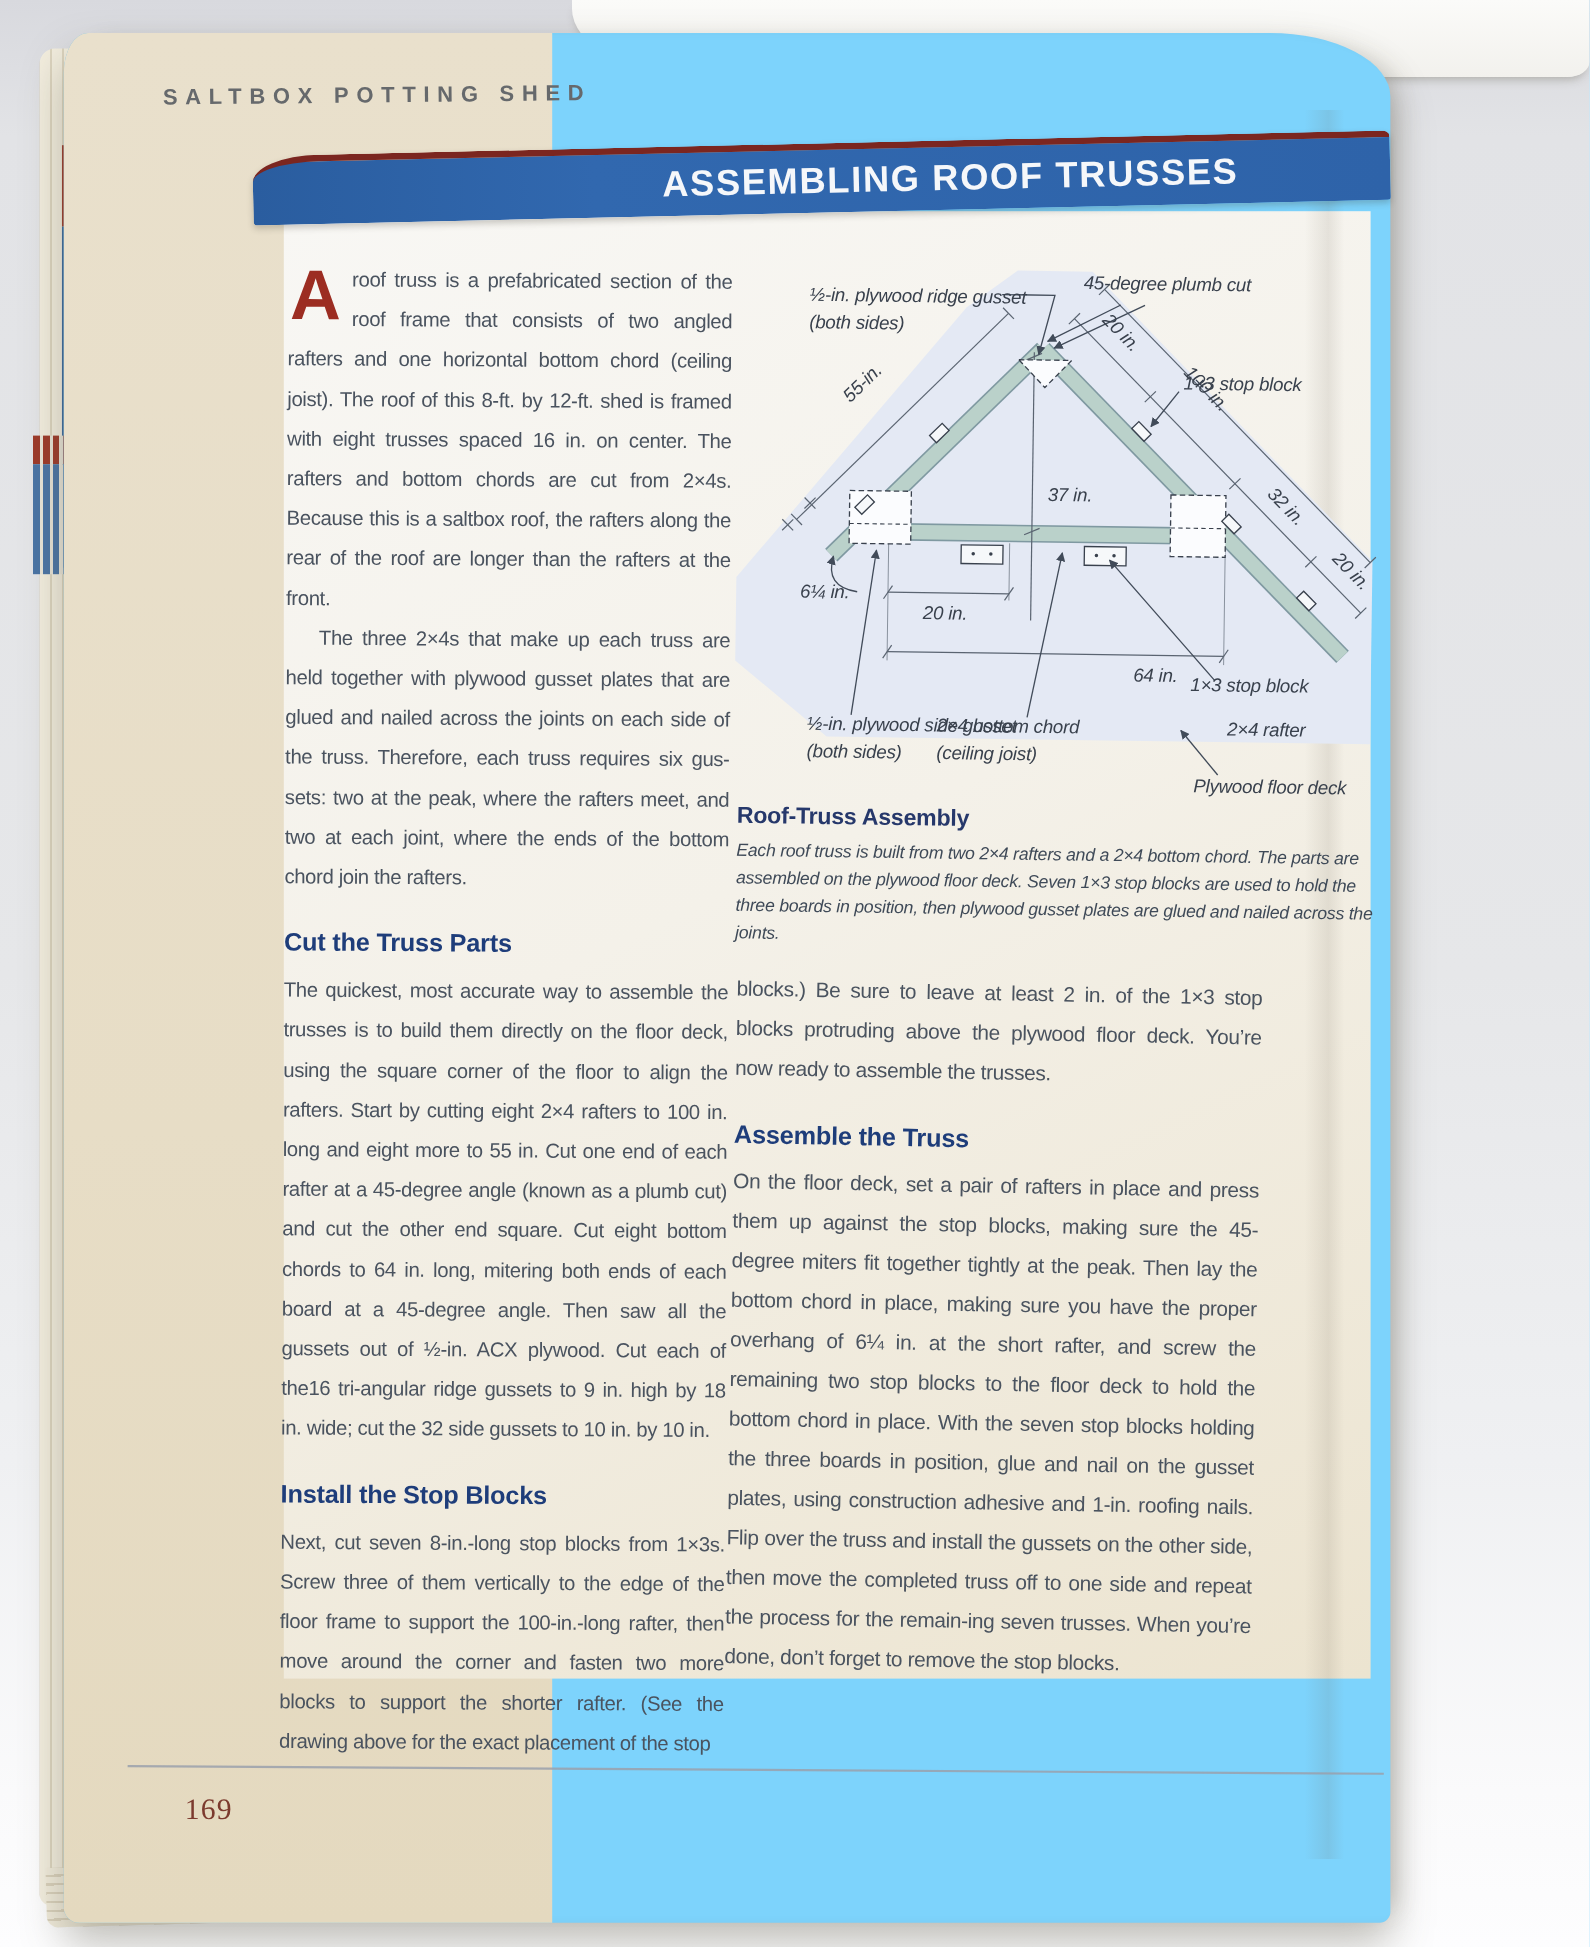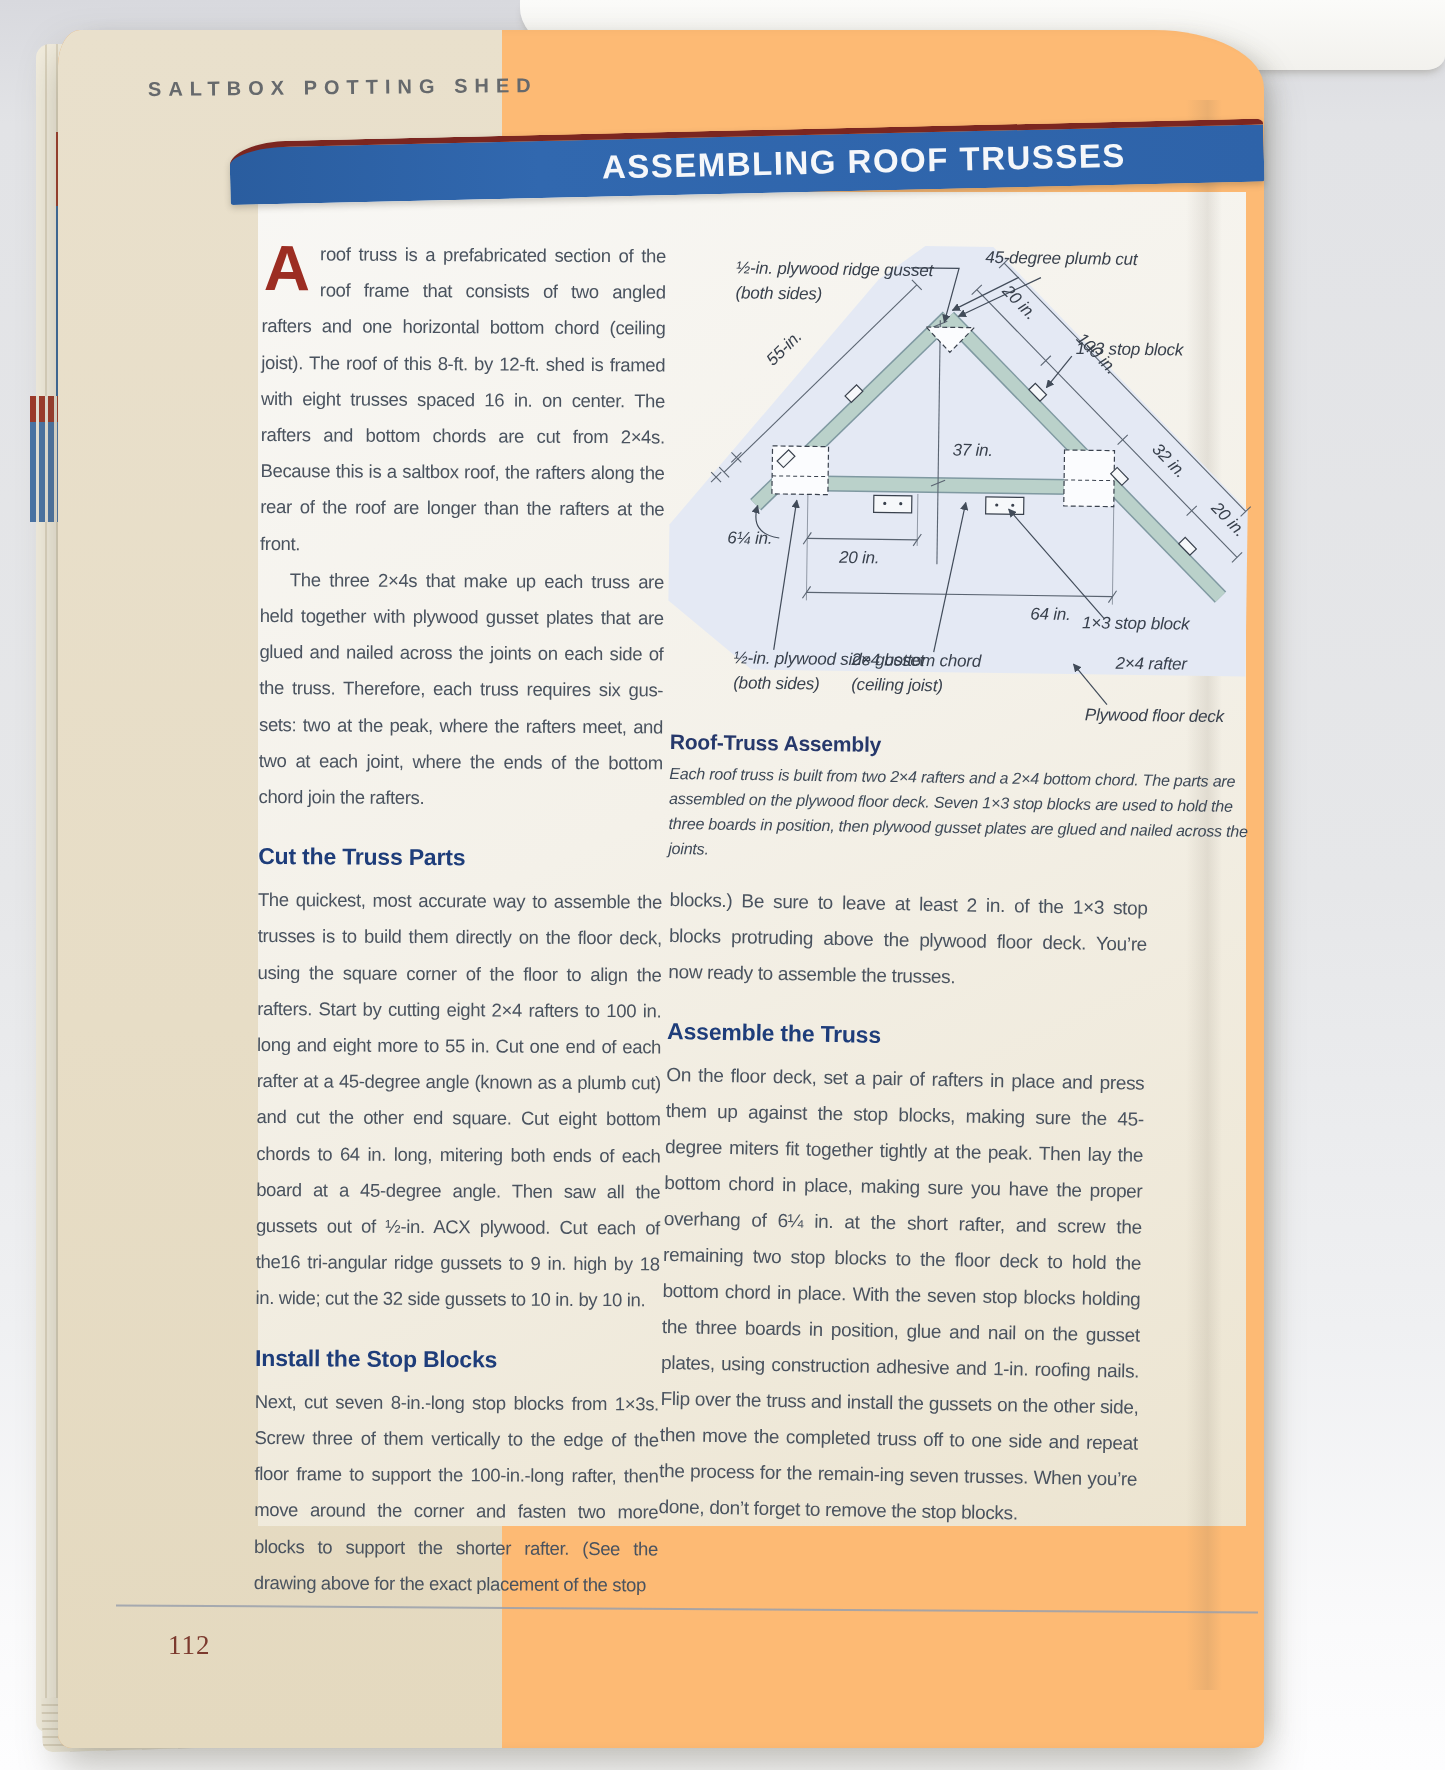--- a/index.html
+++ b/index.html
@@ -20,21 +20,21 @@
   .edge-blue{position:absolute;left:56px;top:206px;width:74px;height:310px;z-index:2;
     background:repeating-linear-gradient(90deg,#38699f 0 8px,#dfe3e9 8px 11px);}
   .edge-red2{position:absolute;left:30px;top:396px;width:28px;height:26px;z-index:2;
     background:repeating-linear-gradient(90deg,#9d3a2a 0 6px,#e8e4d8 6px 9px);}
   .edge-blue2{position:absolute;left:30px;top:422px;width:28px;height:100px;z-index:2;
     background:repeating-linear-gradient(90deg,#4a74a5 0 6px,#e8e4d8 6px 9px);}
   .edge-bottom{position:absolute;left:42px;top:1692px;width:450px;height:54px;z-index:3;
     background:repeating-linear-gradient(180deg,#f0ebdb 0 6px,#d9d1bc 6px 8px);
     transform:rotate(-1.6deg);border-radius:0 0 26px 10px;}
   .page{position:absolute;left:58px;top:30px;width:1206px;height:1718px;z-index:4;
-    background:#fdba74;
+    background:#7dd3fc;
     border-radius:22px 110px 10px 14px / 36px 58px 10px 14px;
     box-shadow:0 20px 38px rgba(90,85,70,.35),16px 0 24px -14px rgba(80,75,60,.28),inset 9px 0 14px -9px rgba(95,85,60,.35);}
   .tan-panel{position:absolute;left:0;top:0;width:444px;height:100%;
     background:linear-gradient(180deg,#e9e0cc 0%,#e7ddc6 58%,#e4d9bf 100%);
     border-radius:22px 0 0 14px / 36px 0 0 14px;}
   .fold-shadow{position:absolute;right:42px;top:70px;width:36px;height:1590px;
     background:linear-gradient(90deg,rgba(0,0,0,0),rgba(110,100,85,.13) 60%,rgba(0,0,0,0));}
   .content-block{position:absolute;left:200px;top:162px;width:988px;height:1334px;
     background:linear-gradient(155deg,#f8f7f4 0%,#f4f1e9 45%,#ece4d0 100%);}
   .running-head{position:absolute;left:90px;top:46px;font-size:20px;font-weight:bold;
@@ -227,14 +227,14 @@
     <p>Each roof truss is built from two 2×4 rafters and a 2×4 bottom chord. The parts are assembled on the plywood floor deck. Seven 1×3 stop blocks are used to hold the three boards in position, then plywood gusset plates are glued and nailed across the joints.</p>
   </div>
 
   <div class="col-right">
     <p class="body">blocks.) Be sure to leave at least 2 in. of the 1×3 stop blocks protruding above the plywood floor deck. You’re now ready to assemble the trusses.</p>
     <h3 class="sec">Assemble the Truss</h3>
     <p class="body">On the floor deck, set a pair of rafters in place and press them up against the stop blocks, making sure the 45-degree miters fit together tightly at the peak. Then lay the bottom chord in place, making sure you have the proper overhang of 6¼ in. at the short rafter, and screw the remaining two stop blocks to the floor deck to hold the bottom chord in place. With the seven stop blocks holding the three boards in position, glue and nail on the gusset plates, using construction adhesive and 1-in. roofing nails. Flip over the truss and install the gussets on the other side, then move the completed truss off to one side and repeat the process for the remain-ing seven trusses. When you’re done, don’t forget to remove the stop blocks.</p>
   </div>
 
   <div class="footer-rule"></div>
-  <div class="page-number">112</div>
+  <div class="page-number">169</div>
 </div>
 
 </body></html>

